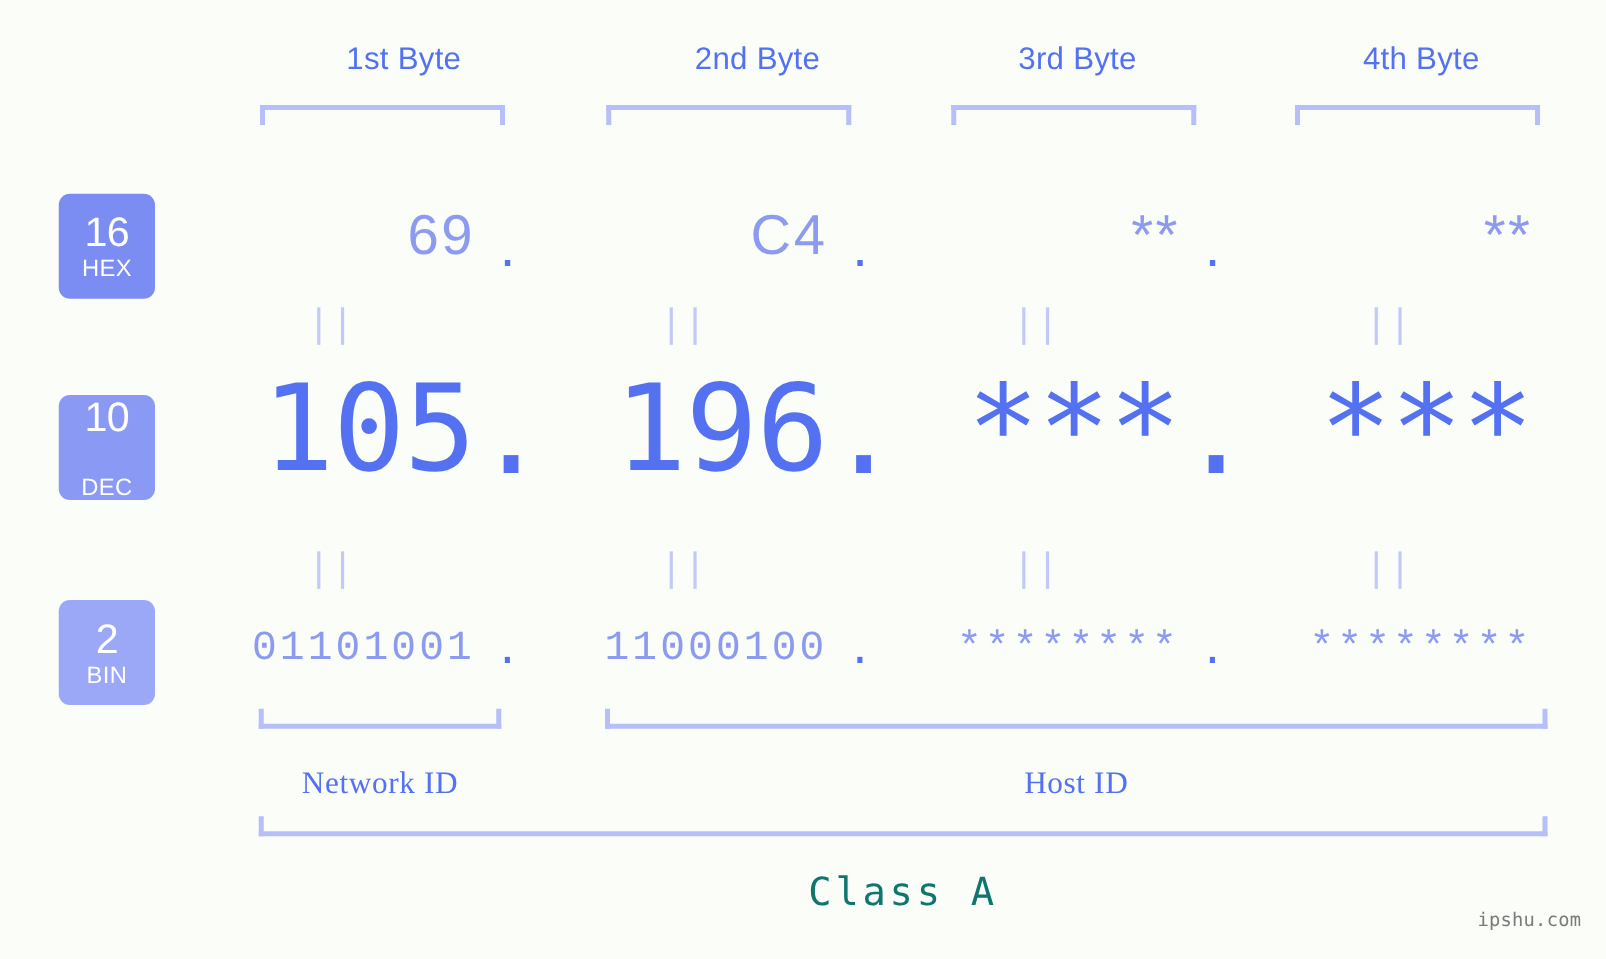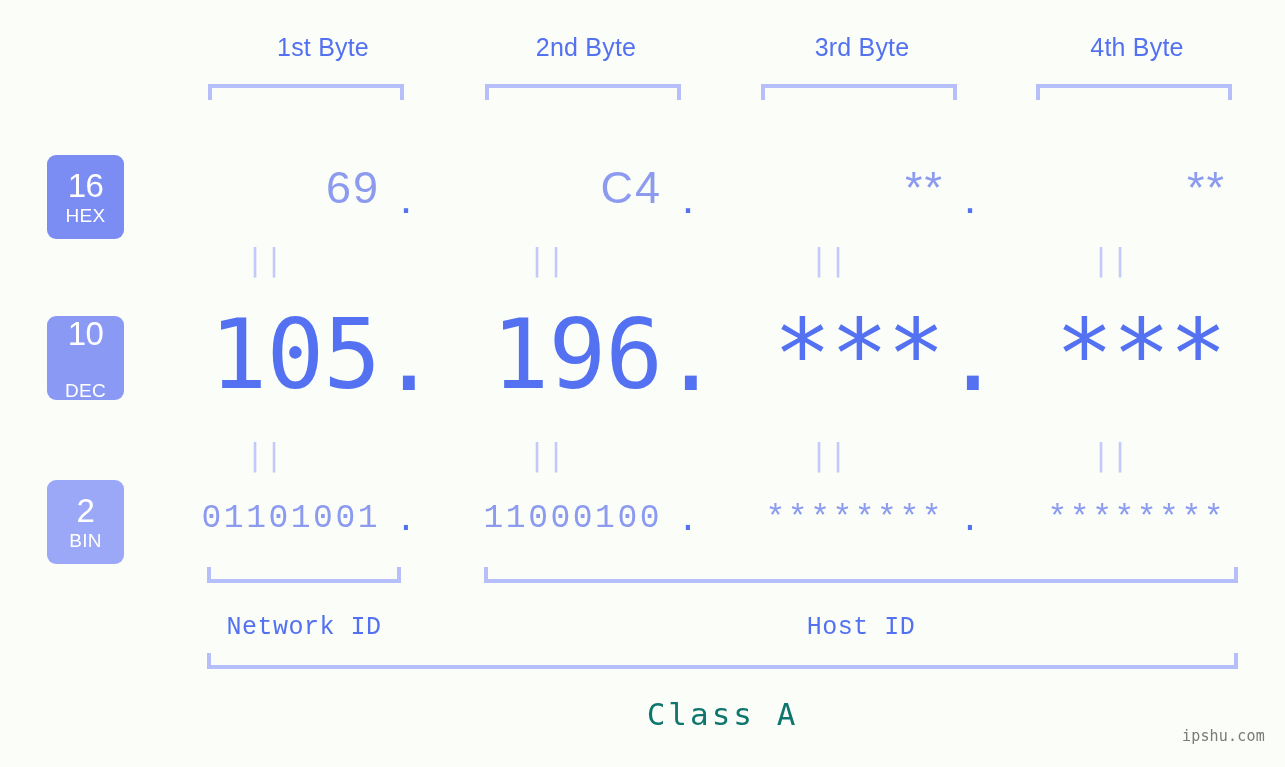--- a/index.html
+++ b/index.html
@@ -117,21 +117,21 @@
   }
   .row-hex .dot {
     font-family: "Liberation Sans", sans-serif;
     font-size: 45px;
     color: #5371f0;
     position: relative;
     top: 10px;
   }
 
   
-  .row-dec { top: 290px; height: 130px; }
+  .row-dec { top: 278px; height: 130px; }
   .row-dec .cell {
     font-family: "DejaVu Sans Mono", monospace;
     font-size: 96px;
     color: #5371f0;
     letter-spacing: -1px;
   }
   .row-dec .dot {
     font-family: "DejaVu Sans Mono", monospace;
     font-size: 96px;
     color: #5371f0;
@@ -172,21 +172,21 @@
     line-height: 1;
   }
   .eq-row .dot { width: 52px; }
   .eq-row-1 { top: 243px; }
   .eq-row-2 { top: 438px; }
 
   
   .id-label {
     position: absolute;
     text-align: center;
-    font-family: Liberation Mono, monospace;
+    font-family: Liberation Serif, serif;
     font-size: 25px;
     color: #5371f0;
     letter-spacing: .5px;
     white-space: nowrap;
   }
 
   .class-label {
     position: absolute;
     text-align: center;
     font-family: "DejaVu Sans Mono", monospace;
@@ -206,21 +206,21 @@
     color: #7a7a7a;
     letter-spacing: .2px;
   }
 </style>
 </head>
 <body>
 
 <div id="stage">
 
   <div class="byte-label" style="left:225px;">1st Byte</div>
-  <div class="byte-label" style="left:488px;text-align:center;">2nd Byte</div>
+  <div class="byte-label" style="left:508px;text-align:center;">2nd Byte</div>
   <div class="byte-label" style="left:764px;">3rd Byte</div>
   <div class="byte-label" style="left:1039px;">4th Byte</div>
 
   <div class="bracket-top" style="left:208px;"></div>
   <div class="bracket-top" style="left:485px;"></div>
   <div class="bracket-top" style="left:761px;"></div>
   <div class="bracket-top" style="left:1036px;"></div>
 
   <div class="badge badge-hex">
     <span class="num">16</span>

